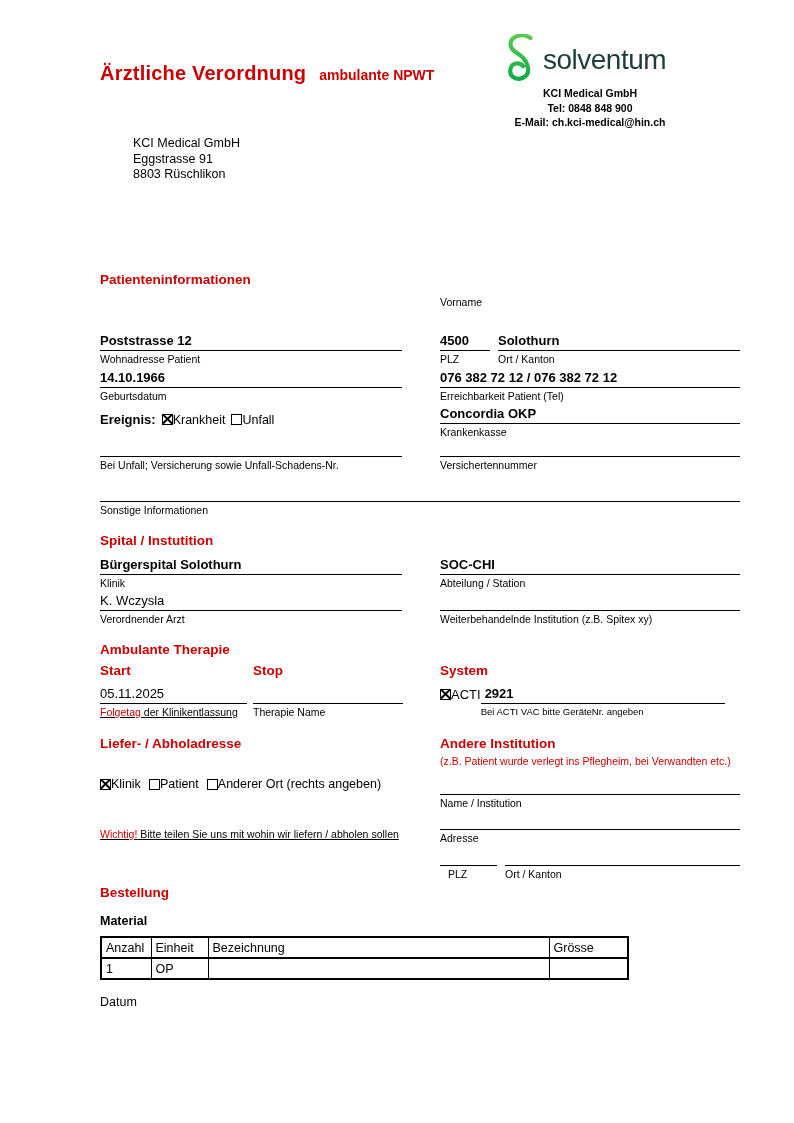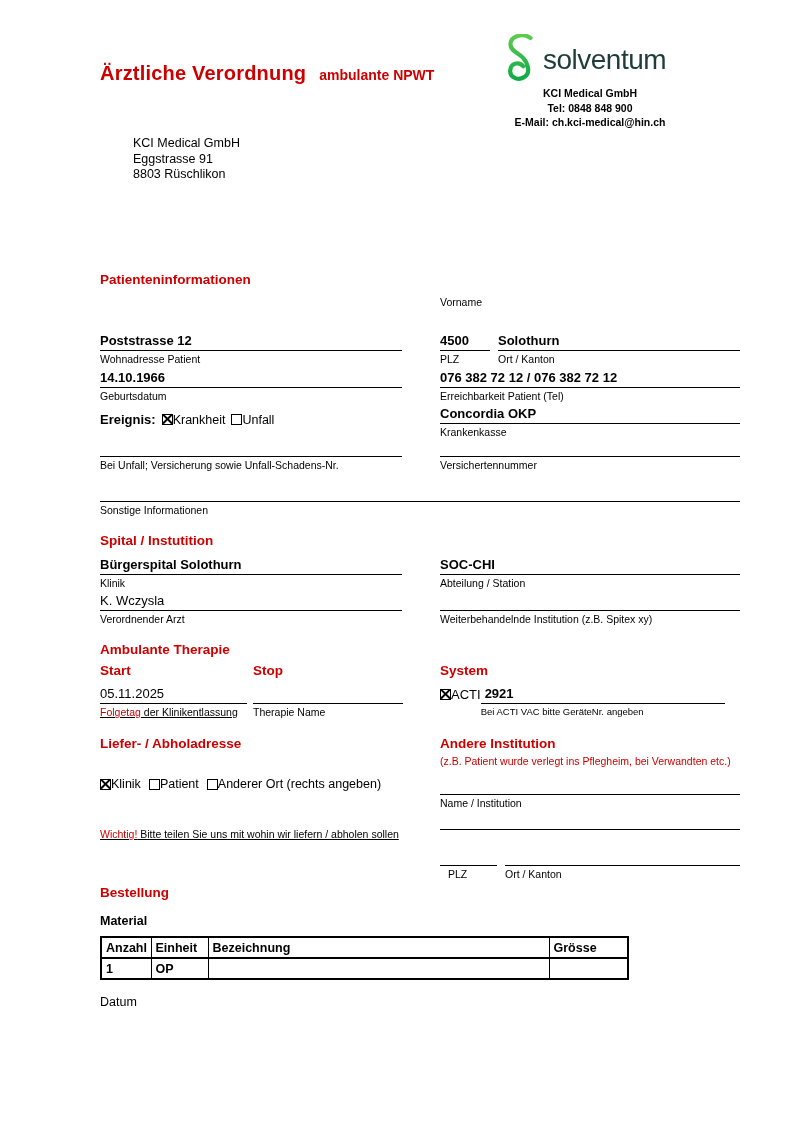--- a/index.html
+++ b/index.html
@@ -35,21 +35,21 @@
   .cb { width:11px; height:11px; border:1.5px solid #000; display:inline-block; position:relative; flex:none; background:#fff; }
   .cb.checked::before, .cb.checked::after { content:""; position:absolute; left:-2px; top:3.2px; width:13px; height:1.8px; background:#000; }
   .cb.checked::before { transform:rotate(45deg); }
   .cb.checked::after  { transform:rotate(-45deg); }
 
   .mixed-label { font-size:10.5px; white-space:nowrap;text-decoration:underline; }
   .mixed-label .red { color:#cc0000; }
 
   
   table.mat { border-collapse:collapse; border:2px solid #000; table-layout:fixed; }
-  table.mat th, table.mat td { border:1px solid #000; font-size:12.5px; font-weight:bold; text-align:left; padding:1px 4px; height:21px; white-space:nowrap; overflow:hidden;margin-top:43px; }
+  table.mat th, table.mat td { border:1px solid #000; font-size:12.5px; font-weight:normal; text-align:left; padding:1px 4px; height:21px; white-space:nowrap; overflow:hidden;margin-top:43px; }
   table.mat thead tr { border-bottom:2px solid #000; }
 </style>
 </head>
 <body>
 
 <div class="page">
 
   <div class="abs title-row">
     <span class="doc-title">Ärztliche Verordnung</span>
     <span class="doc-subtitle">ambulante NPWT</span>
@@ -195,20 +195,21 @@
   <div class="abs mixed-label" style="left:100px; top:796px;margin-top:32px;">
     <span class="red">Wichtig!</span><span> Bitte teilen Sie uns mit wohin wir liefern / abholen sollen</span>
   </div>
 
   <div class="field w-right" style="left:440px; top:775px;">
     <div class="value"></div>
     <div class="flabel">Name / Institution</div>
   </div>
   <div class="field w-right" style="left:440px; top:810px;">
     <div class="value"></div>
+    <div class="flabel">Adresse</div>
   </div>
   <div class="field" style="left:440px; top:846px; width:57px;">
     <div class="value"></div>
     <div class="flabel" style="padding-left:8px;">PLZ</div>
   </div>
   <div class="field" style="left:505px; top:846px; width:235px;">
     <div class="value"></div>
     <div class="flabel">Ort / Kanton</div>
   </div>
 

